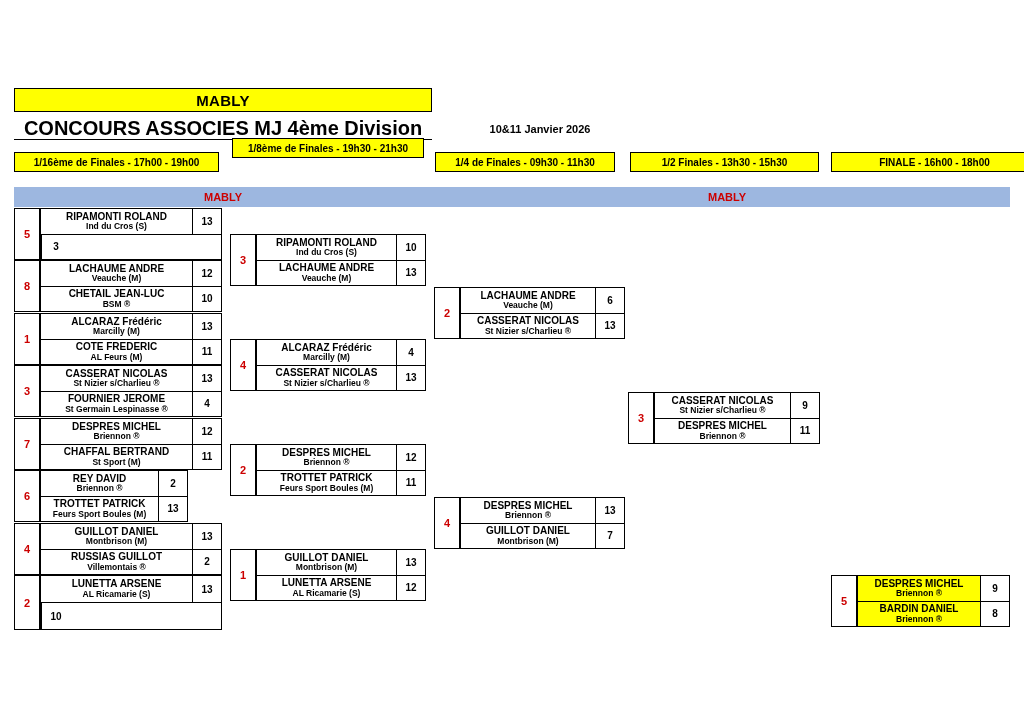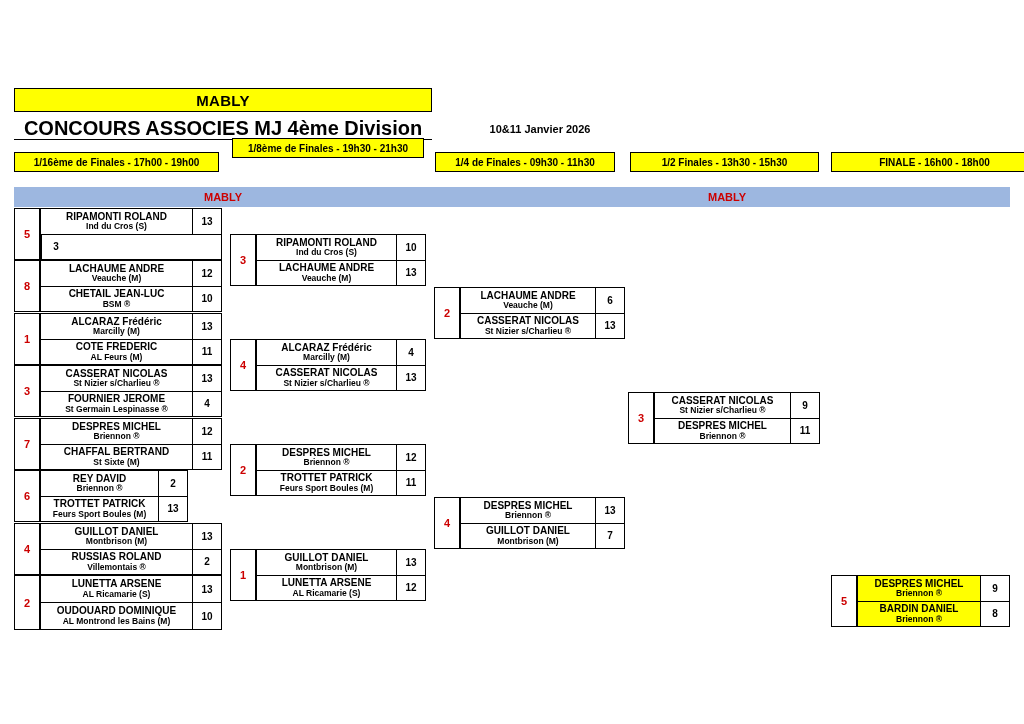--- a/index.html
+++ b/index.html
@@ -175,21 +175,21 @@
   <div class="row">
     <div class="names">
       <div class="p-name">DESPRES MICHEL</div>
       <div class="p-club">Briennon ®</div>
     </div>
     <div class="score">12</div>
   </div>
   <div class="row">
     <div class="names">
       <div class="p-name">CHAFFAL BERTRAND</div>
-      <div class="p-club">St Sixte (M)</div>
+      <div class="p-club">St Sport (M)</div>
     </div>
     <div class="score">11</div>
   </div>
 </div>
 
 <div class="abs seed" style="left:14px;top:470px;width:26px;height:52px;">6</div>
 <div class="abs match" style="left:40px;top:470px;width:148px;height:52px;">
   <div class="row">
     <div class="names">
       <div class="p-name">REY DAVID</div>
@@ -210,41 +210,37 @@
 <div class="abs match" style="left:40px;top:523px;width:182px;height:52px;">
   <div class="row">
     <div class="names">
       <div class="p-name">GUILLOT DANIEL</div>
       <div class="p-club">Montbrison (M)</div>
     </div>
     <div class="score">13</div>
   </div>
   <div class="row">
     <div class="names">
-      <div class="p-name">RUSSIAS ROLAND</div>
+      <div class="p-name">RUSSIAS GUILLOT</div>
       <div class="p-club">Villemontais ®</div>
     </div>
     <div class="score">2</div>
   </div>
 </div>
 
 <div class="abs seed" style="left:14px;top:575px;width:26px;height:55px;">2</div>
 <div class="abs match" style="left:40px;top:575px;width:182px;height:55px;">
   <div class="row">
     <div class="names">
       <div class="p-name">LUNETTA ARSENE</div>
       <div class="p-club">AL Ricamarie (S)</div>
     </div>
     <div class="score">13</div>
   </div>
   <div class="row">
-    <div class="names">
-      <div class="p-name">OUDOUARD DOMINIQUE</div>
-      <div class="p-club">AL Montrond les Bains (M)</div>
-    </div>
     <div class="score">10</div>
   </div>
 </div>
 
 <div class="abs seed" style="left:230px;top:234px;width:26px;height:52px;">3</div>
 <div class="abs match" style="left:256px;top:234px;width:170px;height:52px;">
   <div class="row">
     <div class="names">
       <div class="p-name">RIPAMONTI ROLAND</div>
       <div class="p-club">Ind du Cros (S)</div>

